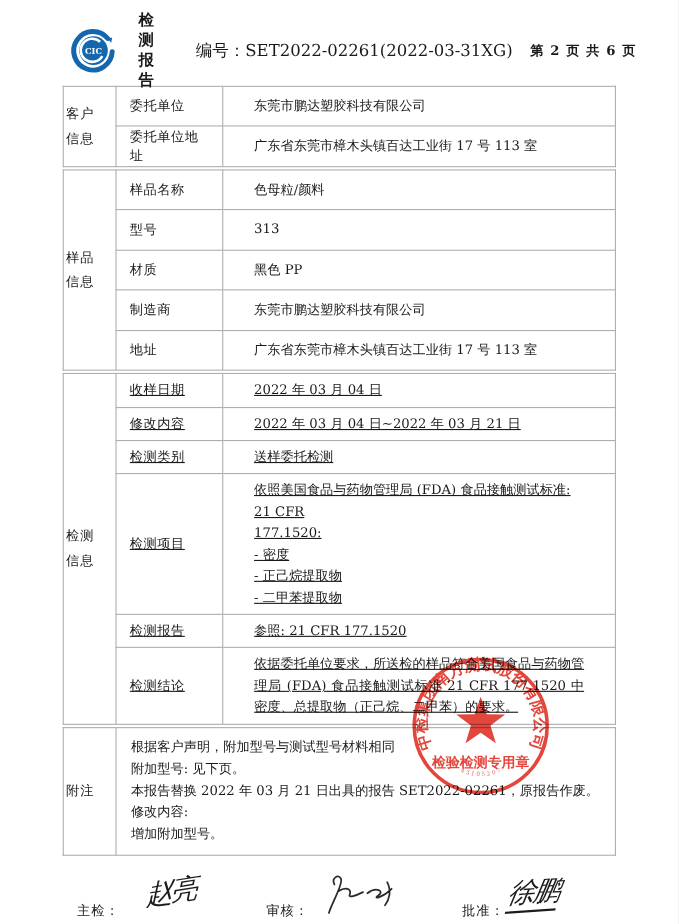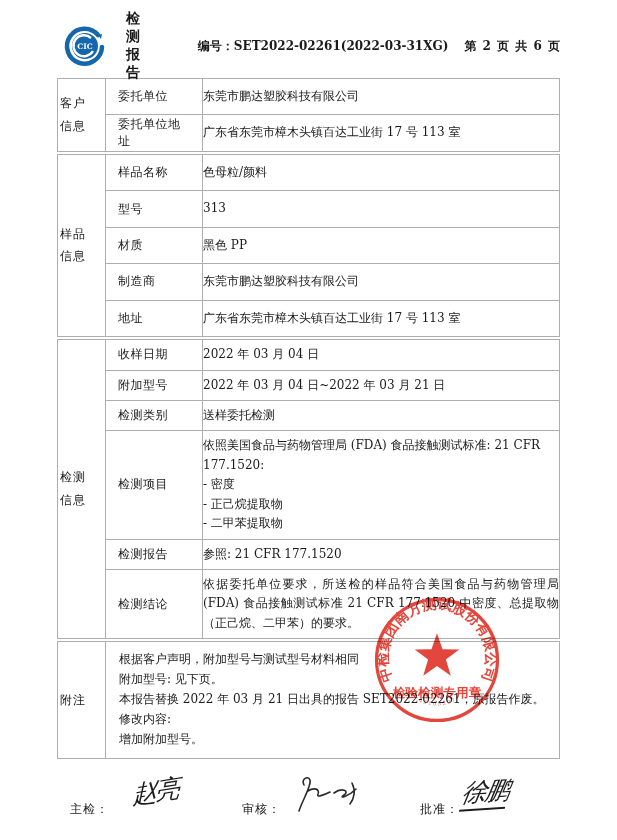--- a/index.html
+++ b/index.html
@@ -19,41 +19,41 @@
     display:flex; align-items:center;
     padding:20px 56px 0 62px;
     height:72px;
   }
   .logo { width:46px; height:46px; flex:0 0 auto; }
   .report-title {
     font-size:14px; font-weight:bold; letter-spacing:2px;
     margin-left:18px;
   }
   .report-no {
-    font-size:12px; font-weight:bold;
-    margin-left:52px; white-space:nowrap;
+    font-size:15px; font-weight:normal;
+    margin-left:36px; white-space:nowrap;
   }
   .page-info {
     font-size:12px; font-weight:bold;
     margin-left:auto; white-space:nowrap; letter-spacing:1px;padding-left:16px;
   }
 
   
   .tables { margin:6px 57px 0 57px; width:503px; }
   table { border-collapse:collapse; width:100%; table-layout:fixed; margin-bottom:2px; }
   td { border:1px solid #aeaeae; font-size:12px; vertical-align:middle; }
   col.c-cat { width:48px; }
   col.c-label { width:97px; }
   td.cat {
     text-align:left; white-space:pre-line; line-height:1.9;
     padding:4px 2px; letter-spacing:1px;
   }
   td.label { padding:0 12px; letter-spacing:0.5px;margin-top:16px; }
-  td.value { padding:8px 0; line-height:1.62; }
-  .sec3 td.label, .sec3 td.value { padding-top:5px; padding-bottom:5px; }
+  td.value { padding:8px 28px; line-height:1.62; }
+  .sec3 td.label, .sec3 td.value { padding-top:5px; padding-bottom:5px;text-decoration:underline; }
   .pre { white-space:pre-line; }
   td.notes-value { padding:8px 13px; line-height:1.66; white-space:pre-line; }
 
   
   .sig-area { position:relative; width:100%; height:110px; }
   .sig-label { position:absolute; font-size:12px; letter-spacing:1px; }
   .sig-name {
     position:absolute; font-size:25px; color:#1c1c1c;
     font-style:italic; letter-spacing:-2px; white-space:nowrap;
     transform:rotate(-9deg) skewX(-8deg);
@@ -148,21 +148,21 @@
           <col>
         </colgroup>
       <tbody>
           <tr>
         <td class="cat" rowspan="6">检测
 信息</td>
         <td class="label">收样日期</td>
         <td class="value">2022 年 03 月 04 日</td>
       </tr>
       <tr>
-        <td class="label">附加型号</td>
+        <td class="label">修改内容</td>
         <td class="value">2022 年 03 月 04 日~2022 年 03 月 21 日</td>
       </tr>
       <tr>
         <td class="label">检测类别</td>
         <td class="value">送样委托检测</td>
       </tr>
       <tr>
         <td class="label">检测项目</td>
         <td class="value pre">依照美国食品与药物管理局 (FDA) 食品接触测试标准: 21 CFR
 177.1520:

